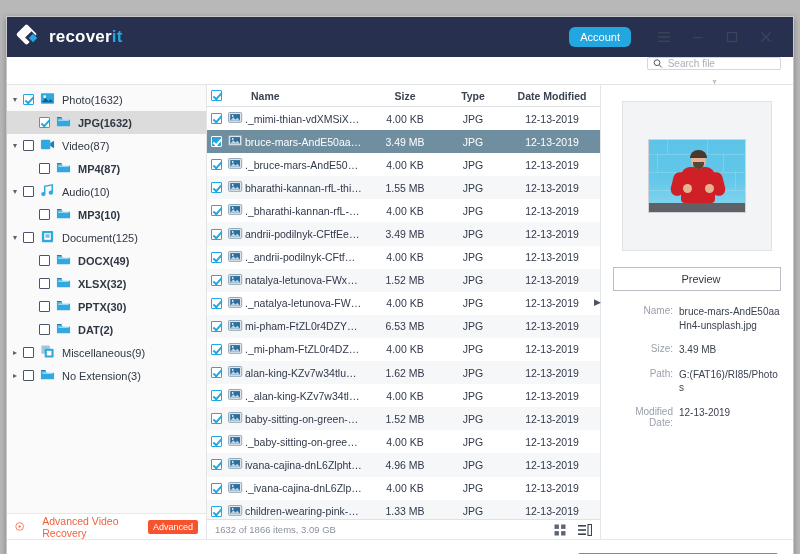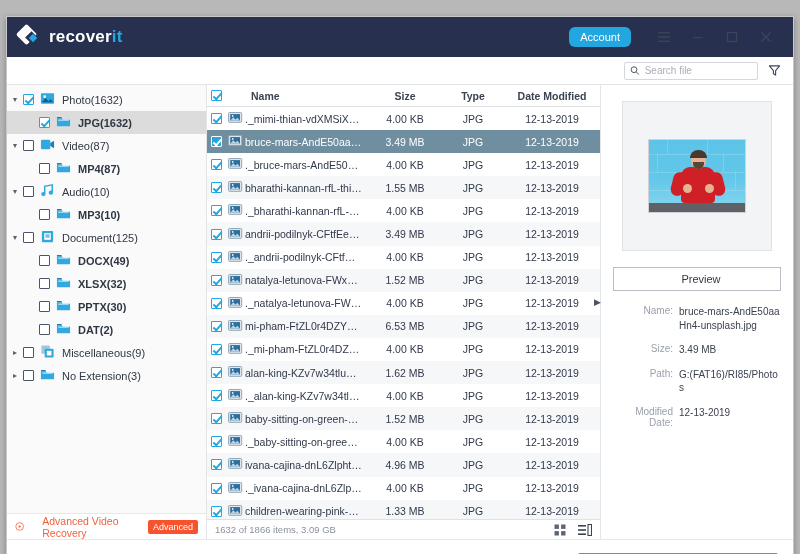--- a/index.html
+++ b/index.html
@@ -69,21 +69,21 @@
   }
   .tabs { display: flex; width: 200px; }
   .tab {
     flex: 1; display: flex; align-items: center; justify-content: center;
     font-size: 11px; color: #505a6b; cursor: pointer;
     border-bottom: 2px solid transparent;
   }
   .tab.active { color: #23a7e0; border-bottom-color: #23a7e0; font-weight: bold; }
   .search-wrap {
     margin-left: auto; display: flex; align-items: center;
-    gap: 10px; padding-right: 12px;
+    gap: 10px; padding-right: 12px; flex-direction: column;
   }
   .search-box {
     width: 134px; height: 18px; border: 1px solid #d4d7dd;
     border-radius: 2px; display: flex; align-items: center;
     padding: 0 5px; gap: 5px; background: #fff;
   }
   .search-box input {
     border: none; outline: none; font-size: 10px;
     color: #3a4252; width: 100%;
     font-family: "Liberation Sans", sans-serif; background: transparent;

